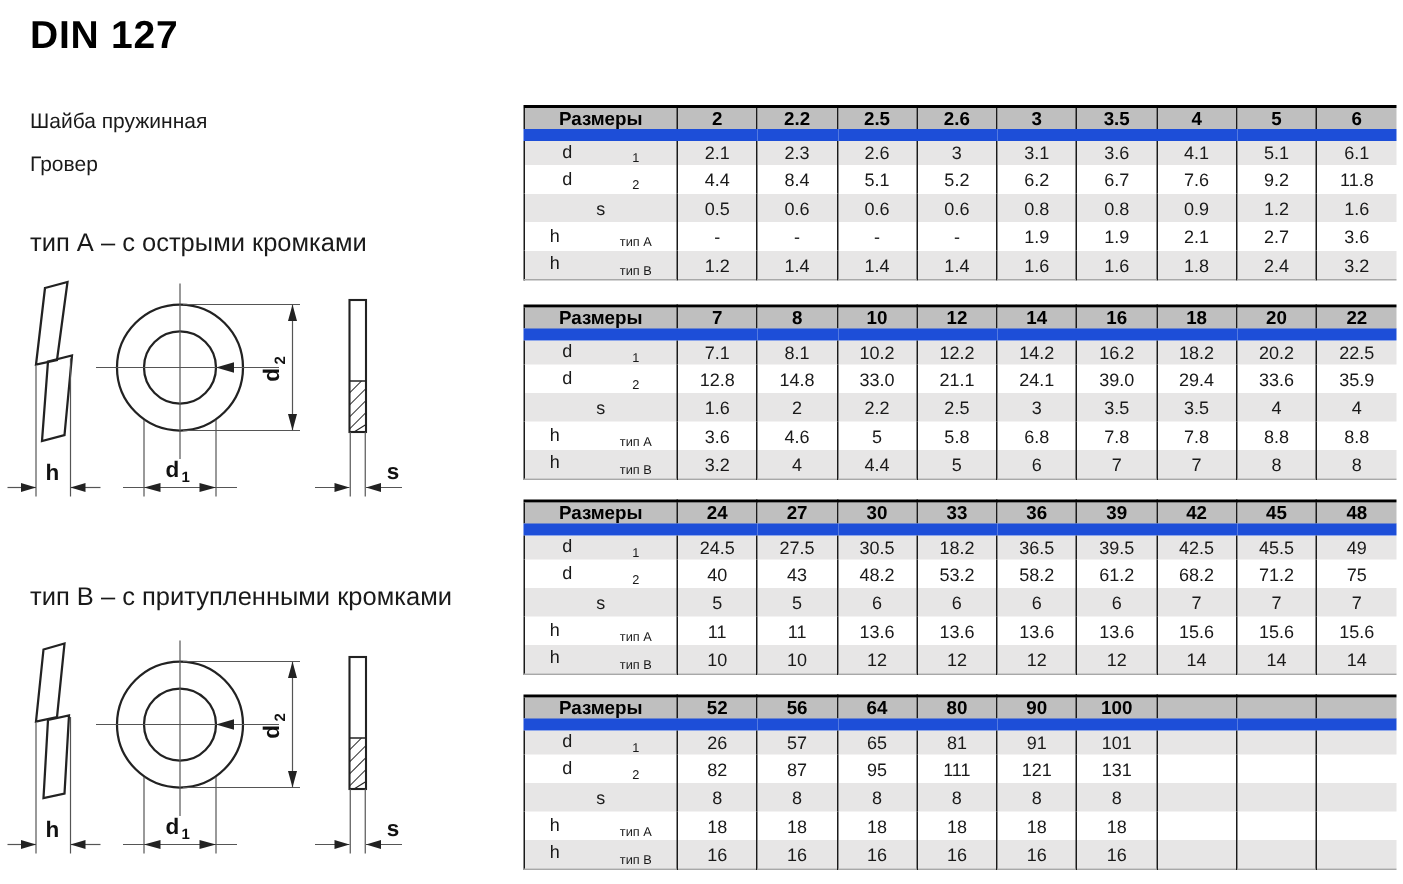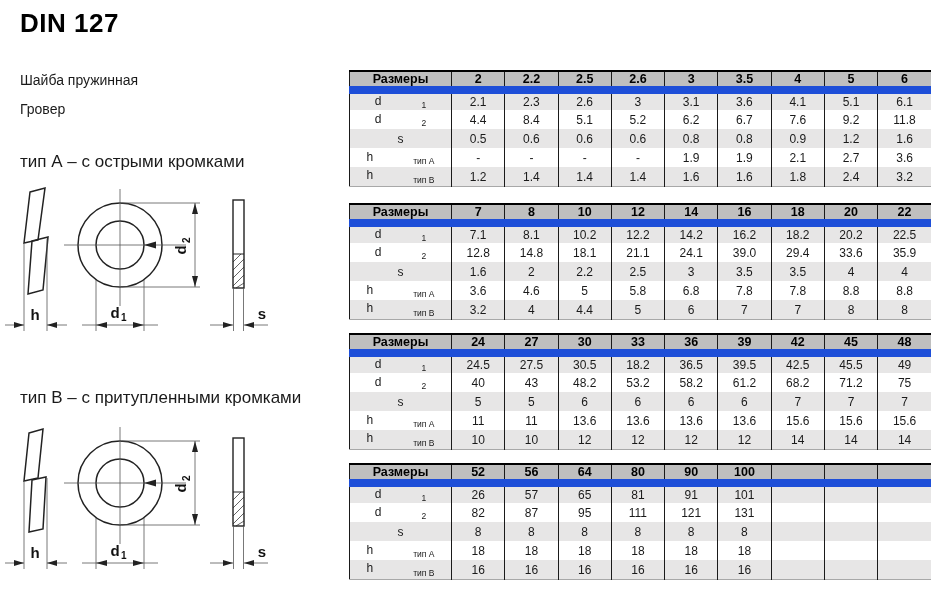--- a/index.html
+++ b/index.html
@@ -321,21 +321,21 @@
           <td>14.2</td>
           <td>16.2</td>
           <td>18.2</td>
           <td>20.2</td>
           <td>22.5</td>
         </tr>
         <tr>
           <td class="rowlabel"><span>d</span><sub>2</sub></td>
           <td>12.8</td>
           <td>14.8</td>
-          <td>18.1</td>
+          <td>33.0</td>
           <td>21.1</td>
           <td>24.1</td>
           <td>39.0</td>
           <td>29.4</td>
           <td>33.6</td>
           <td>35.9</td>
         </tr>
         <tr class="band">
           <td class="rowlabel"><span>s</span></td>
           <td>1.6</td>

